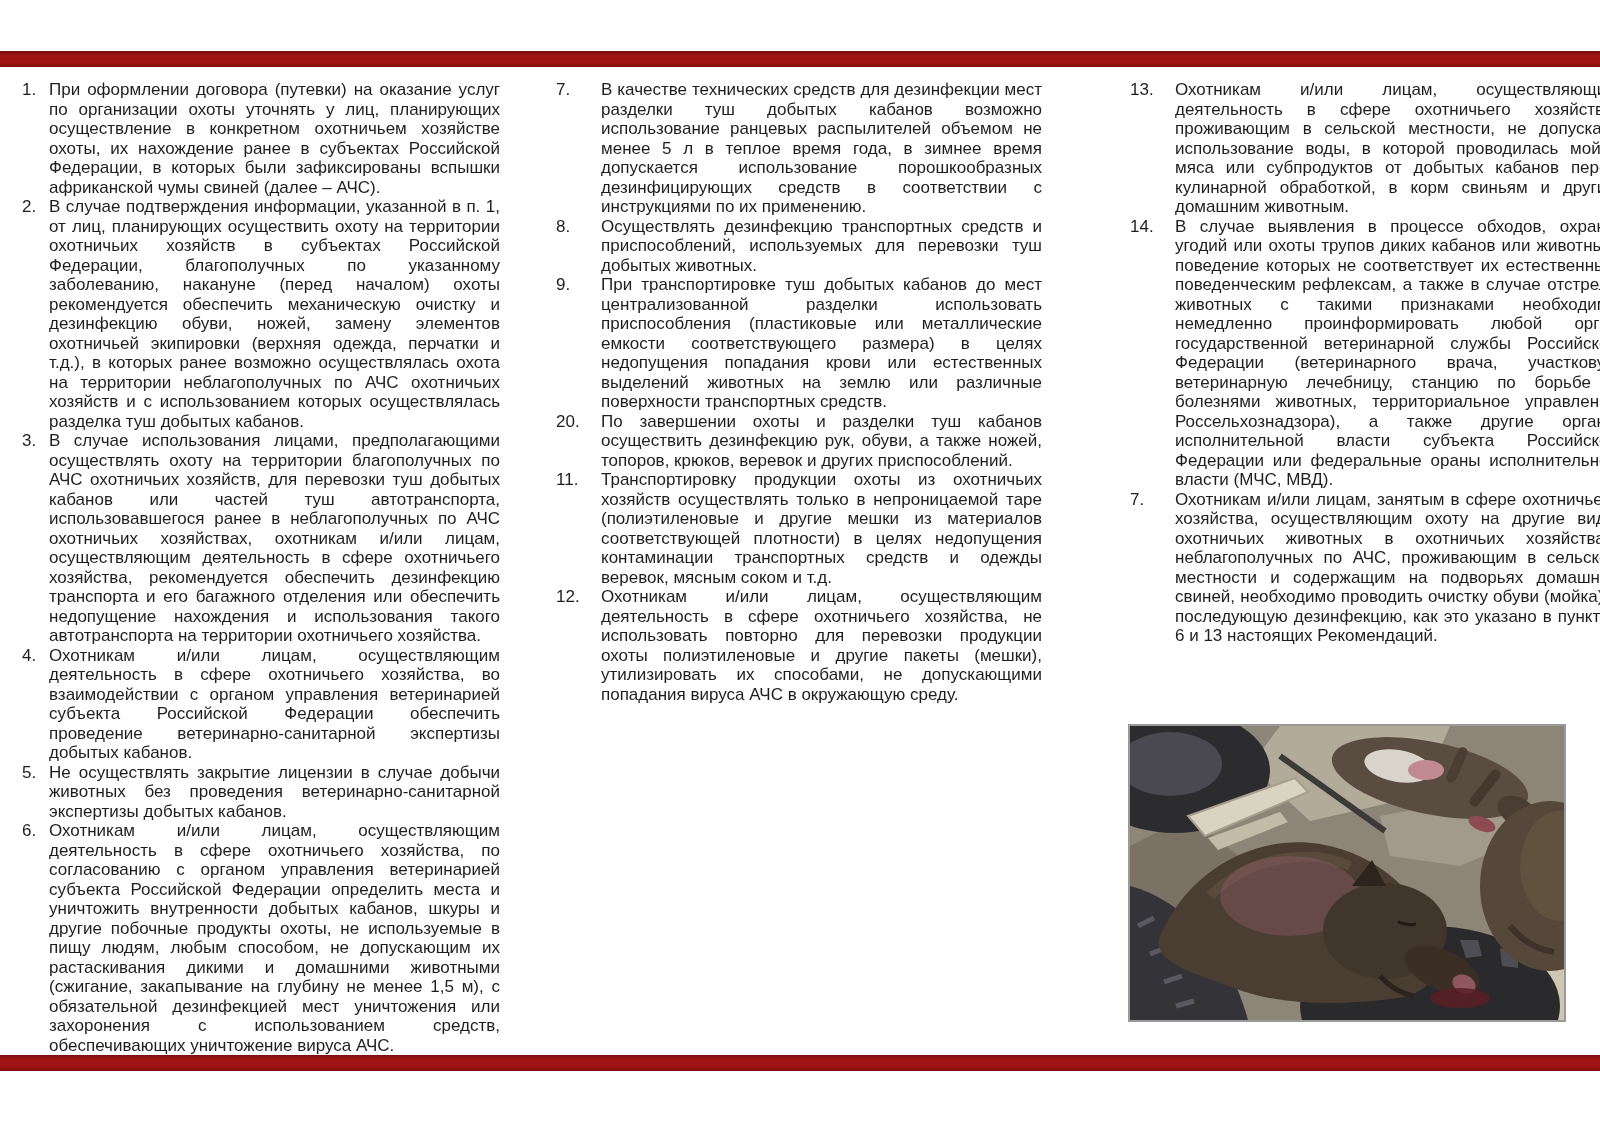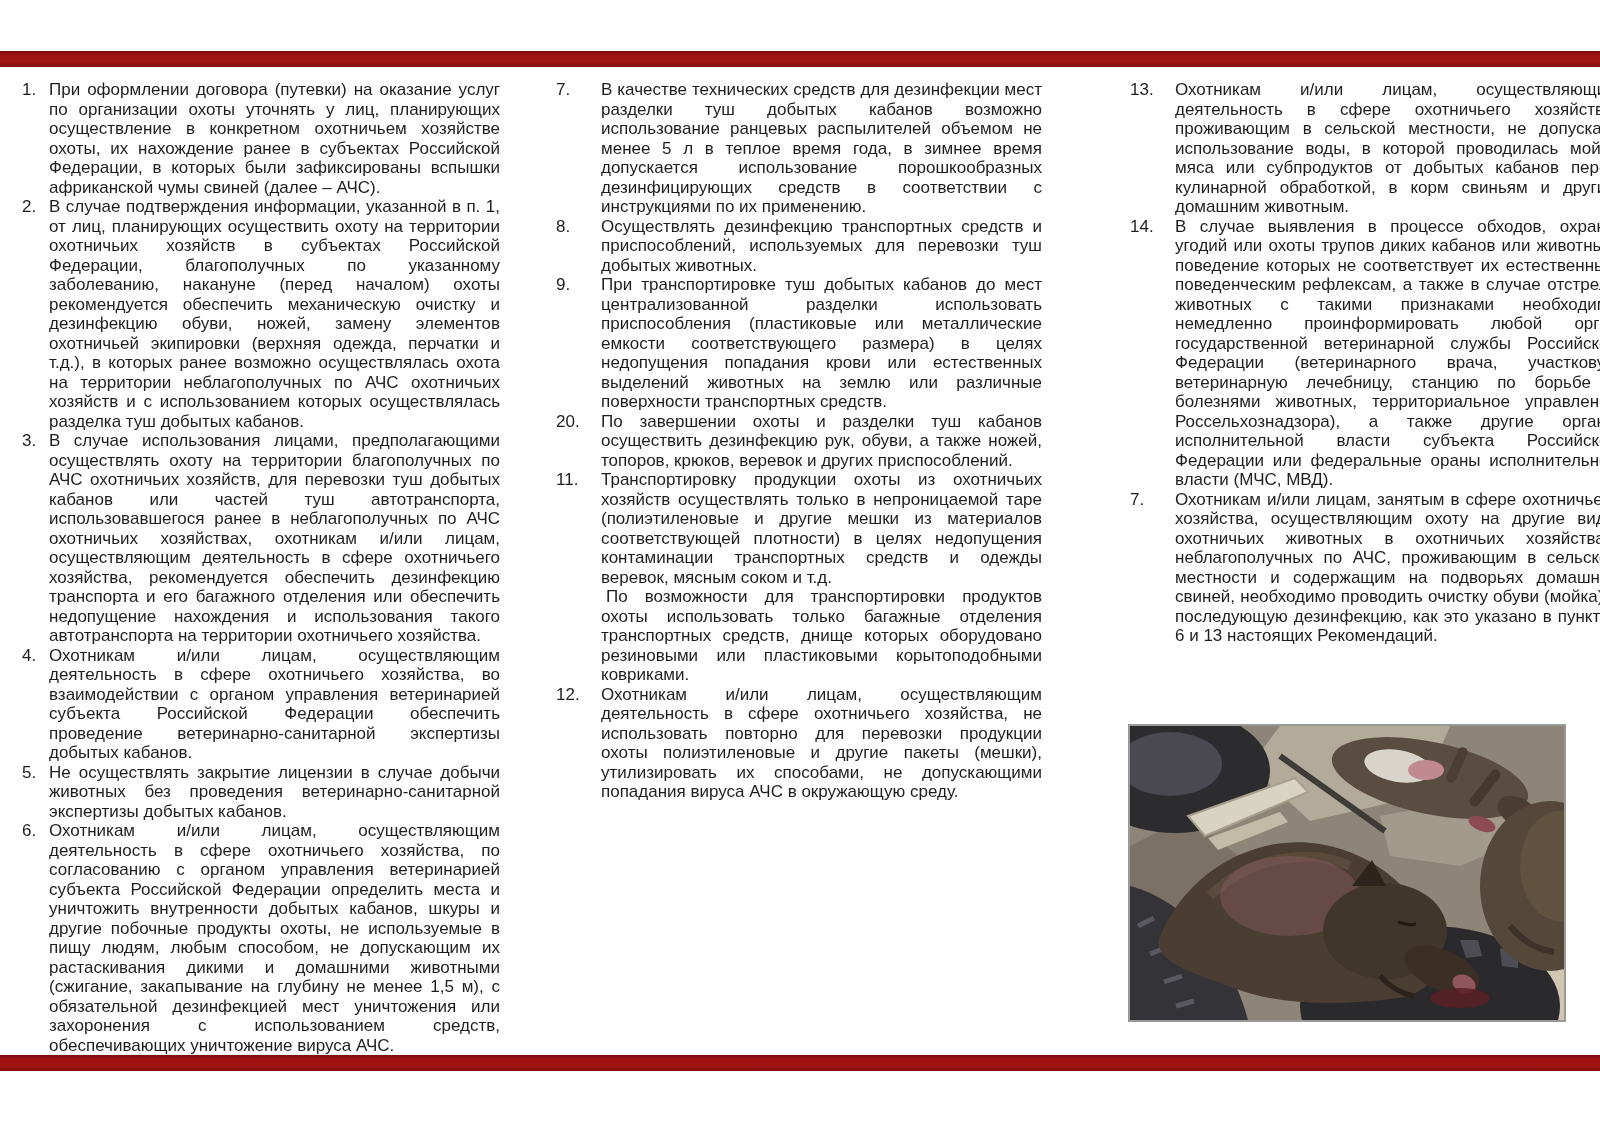--- a/index.html
+++ b/index.html
@@ -99,21 +99,20 @@
     <div class="item">
       <span class="num">20.</span>
       <div class="body">
         <p>По завершении охоты и разделки туш кабанов осуществить дезинфекцию рук, обуви, а также ножей, топоров, крюков, веревок и других приспособлений.</p>
       </div>
     </div>
     <div class="item">
       <span class="num">11.</span>
       <div class="body">
         <p>Транспортировку продукции охоты из охотничьих хозяйств осуществлять только в непроницаемой таре (полиэтиленовые и другие мешки из материалов соответствующей плотности) в целях недопущения контаминации транспортных средств и одежды веревок, мясным соком и т.д.</p>
-        <p>По возможности для транспортировки продуктов охоты использовать только багажные отделения транспортных средств, днище которых оборудовано резиновыми или пластиковыми корытоподобными ковриками.</p>
       </div>
     </div>
     <div class="item">
       <span class="num">12.</span>
       <div class="body">
         <p>Охотникам и/или лицам, осуществляющим деятельность в сфере охотничьего хозяйства, не использовать повторно для перевозки продукции охоты полиэтиленовые и другие пакеты (мешки), утилизировать их способами, не допускающими попадания вируса АЧС в окружающую среду.</p>
       </div>
     </div>
   </div>
 <div class="col col-3">

